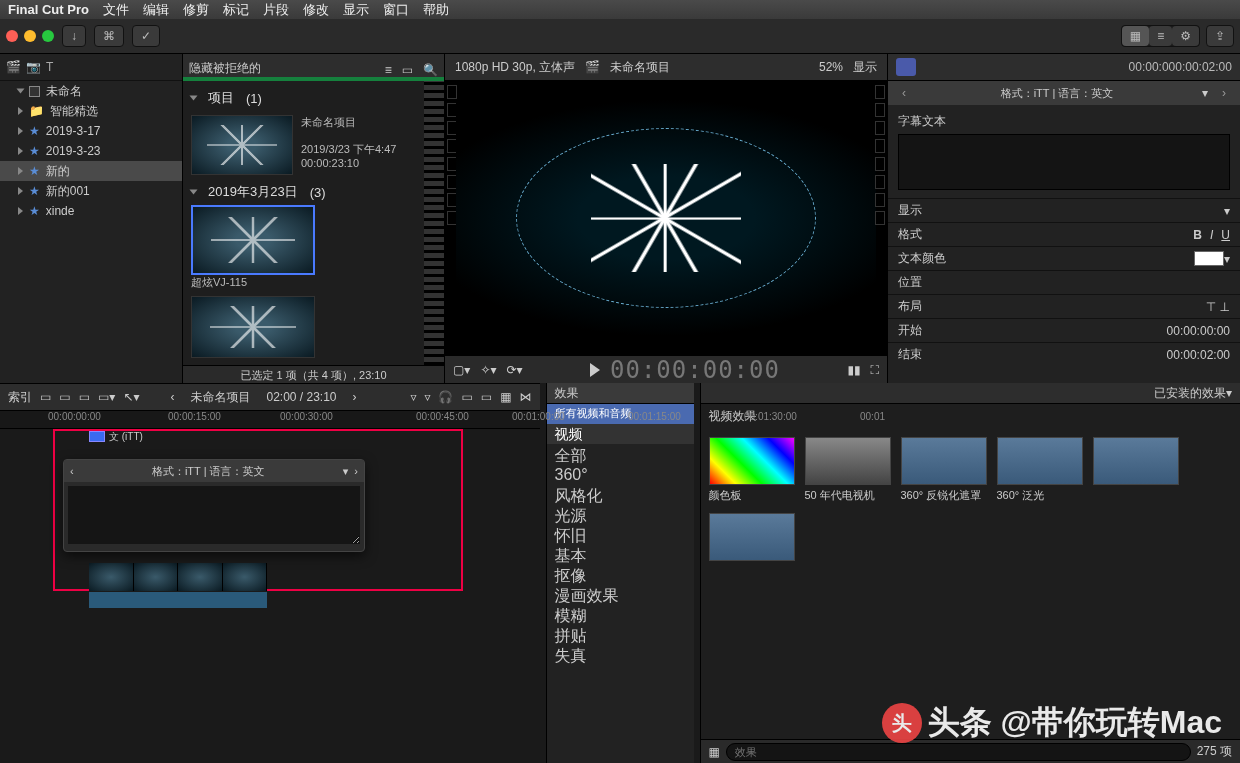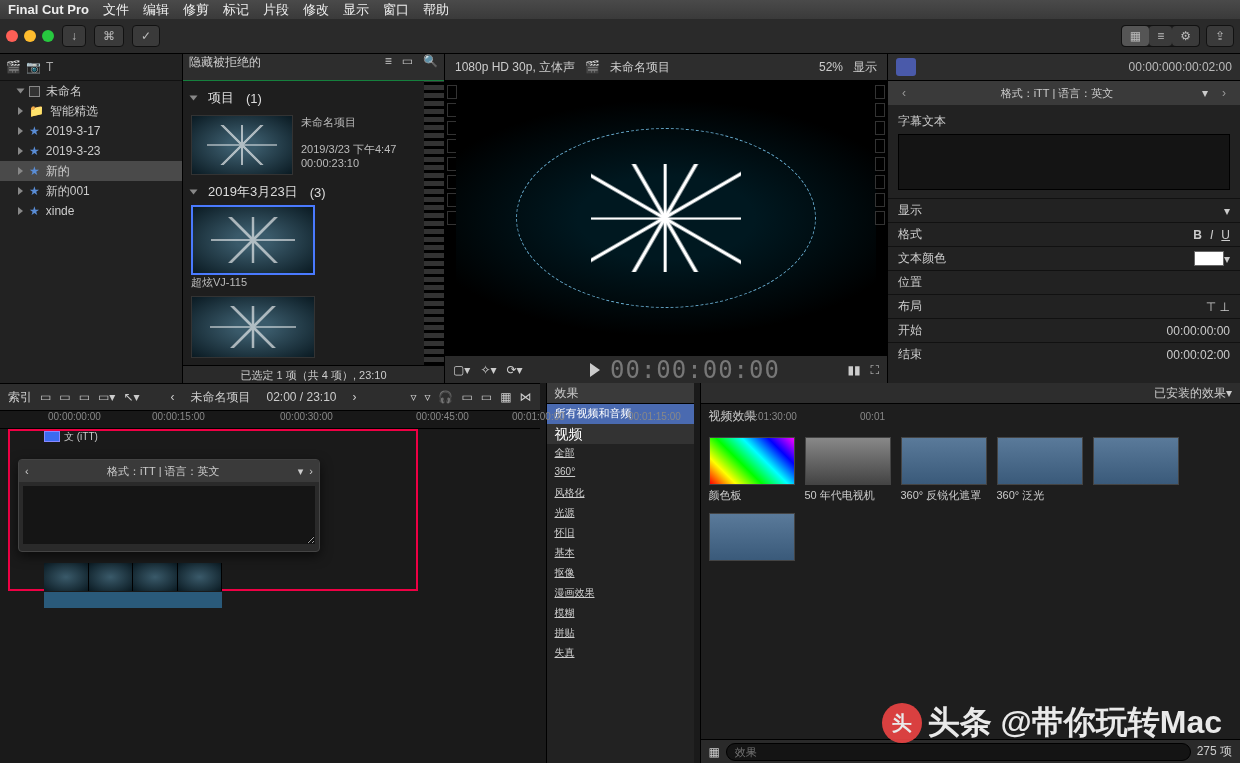--- a/index.html
+++ b/index.html
@@ -19,21 +19,21 @@
 .main { display:flex; height:329px; }
 .sidebar { width:183px; background:#222; border-right:1px solid #000; }
 .sb-head { height:27px; display:flex; align-items:center; padding:0 6px; gap:6px; border-bottom:1px solid #111;}
 .sb-item { height:20px; display:flex; align-items:center; padding-left:18px; gap:6px; font-size:12px; }
 .sb-item.sel { background:#4a4a4a; }
 .tri { width:0;height:0;border-left:5px solid #888;border-top:4px solid transparent;border-bottom:4px solid transparent;}
 .tri.open{transform:rotate(90deg);}
 .sq{width:11px;height:11px;border:1px solid #888;background:#333;}
 .star{color:#5a8dd6;}
 .browser { width:262px; background:#1e1e1e; border-right:1px solid #000; display:flex; flex-direction:column;}
-.browser-top { height:27px; background:#2d2d2d; display:flex; align-items:flex-start; justify-content:flex-end; padding:0 6px; gap:10px; border-bottom:1px solid #15803d;}
+.browser-top { height:27px; background:#2d2d2d; display:flex; align-items:flex-end; justify-content:flex-end; padding:0 6px; gap:10px; border-bottom:4px solid #15803d;}
 .browser-top .lbl{margin-right:auto;}
 .browse-section { padding:4px 8px; }
 .sec-h { display:flex; align-items:center; gap:12px; font-size:13px; color:#ddd; padding:4px 0;}
 .clip-row { display:flex; gap:8px; padding:4px 0;}
 .clip-thumb { width:102px; height:60px; background:radial-gradient(ellipse,#3a5a6a 20%,#0a1a22); border:1px solid #333; position:relative;}
 .clip-thumb.sel{border:2px solid #4a7aff;}
 .clip-thumb::after{content:"";position:absolute;inset:15%;background:
  linear-gradient(45deg,transparent 48%,#fff 49%,#fff 51%,transparent 52%),
  linear-gradient(-45deg,transparent 48%,#fff 49%,#fff 51%,transparent 52%),
  linear-gradient(90deg,transparent 48%,#fff 49%,#fff 51%,transparent 52%),
@@ -77,35 +77,35 @@
 .insp-row .rlabel{width:80px;}
 .insp-row .rval{margin-left:auto;}
 .bius{display:flex;gap:8px;margin-left:auto;font-family:serif;}
 .color-sw{width:30px;height:15px;background:#fff;border:1px solid #666;margin-left:auto;}
 .timeline-area{display:flex;height:380px;gap:6px;}
 .tl-main{flex:1;display:flex;flex-direction:column;background:#1a1a1a;}
 .tl-top{height:28px;background:#2d2d2d;display:flex;align-items:center;padding:0 8px;gap:8px;border-top:1px solid #000;border-bottom:1px solid #000;}
 .tl-top .cent{margin:0 auto;display:flex;gap:16px;align-items:center;}
 .tl-ruler{height:18px;background:#181818;display:flex;position:relative;font-size:10px;color:#888;font-family:monospace;padding-left:40px;border-bottom:1px solid #000;}
 .tl-ruler span{position:absolute;}
-.tl-body{flex:1;position:relative;background:#1a1a1a;padding-left:40px;}
+.tl-body{flex:1;position:relative;background:#1a1a1a;padding-left:40px;margin-left:45px;}
 .red-box{position:absolute;left:8px;top:0;width:410px;height:162px;border:2px solid #e04;}
 .caption-mark{position:absolute;left:44px;top:2px;width:16px;height:11px;background:#3a6af0;border:1px solid #88f;}
 .caption-lbl{position:absolute;left:64px;top:1px;font-size:10px;color:#ccc;}
 .popup{position:absolute;left:18px;top:30px;width:302px;background:#2a2a2a;border:1px solid #444;border-radius:4px;box-shadow:0 4px 12px rgba(0,0,0,.6);z-index:5;}
 .popup-head{height:22px;background:#3a3a3a;display:flex;align-items:center;padding:0 6px;gap:6px;font-size:11px;}
 .popup-head .ctr{flex:1;text-align:center;}
 .popup-body{height:58px;background:#151515;margin:4px;cursor:text;border:none;width:calc(100% - 8px);color:#fff;padding:4px;}
 .tl-clips{position:absolute;left:44px;top:134px;width:178px;height:28px;background:#2a4a5a;display:flex;}
 .tl-clip{flex:1;border-right:1px solid #000;background:radial-gradient(ellipse,#3a5a6a,#0a1a22);}
 .tl-audio{position:absolute;left:44px;top:163px;width:178px;height:16px;background:#2a5a7a;}
 .effects-panel{width:148px;background:#222;border-left:1px solid #000;display:flex;flex-direction:column;}
 .fx-head{height:21px;background:#3a3a3a;padding:2px 8px;font-size:12px;border-bottom:1px solid #000;}
 .fx-sub{height:20px;background:#4a6ab0;color:#fff;padding:2px 8px;font-size:11px;}
-.fx-item{height:20px;padding:2px 8px;font-size:10px;color:#ccc;text-decoration:underline;}
+.fx-item{height:20px;padding:2px 8px;font-size:16px;color:#ccc;}
 .fx-cat{height:20px;padding:2px 8px;font-size:14px;color:#fff;background:#333;}
 .fx-browser{flex:1;background:#1e1e1e;border-left:1px solid #000;display:flex;flex-direction:column;}
 .fx-b-head{height:21px;background:#2d2d2d;display:flex;align-items:center;justify-content:flex-end;padding:0 8px;font-size:12px;border-bottom:1px solid #000;}
 .fx-b-cat{padding:4px 8px;font-size:12px;color:#ccc;}
 .fx-grid{display:flex;flex-wrap:wrap;gap:10px;padding:8px;}
 .fx-thumb{width:86px;}
 .fx-img{width:86px;height:48px;background:linear-gradient(45deg,#f00,#ff0,#0f0,#0ff,#00f,#f0f);border:1px solid #444;}
 .fx-img.gray{background:linear-gradient(#888,#444);}
 .fx-img.blur{background:linear-gradient(#5a7a9a,#3a5a7a);}
 .fx-name{font-size:11px;color:#ccc;margin-top:3px;}
@@ -339,21 +339,21 @@
       <span style="margin-left:auto">▿</span>
       <span>▿</span>
       <span>🎧</span>
       <span>▭</span>
       <span>▭</span>
       <span>▦</span>
       <span>⋈</span>
     </div>
     <div class="tl-ruler">
       <span style="left:48px">00:00:00:00</span>
-      <span style="left:152px">00:00:15:00</span>
+      <span style="left:168px">00:00:15:00</span>
       <span style="left:280px">00:00:30:00</span>
       <span style="left:416px">00:00:45:00</span>
       <span style="left:512px">00:01:00:00</span>
       <span style="left:628px">00:01:15:00</span>
       <span style="left:744px">00:01:30:00</span>
       <span style="left:860px">00:01</span>
     </div>
     <div class="tl-body">
       <div class="red-box"></div>
       <div class="caption-mark"></div>

